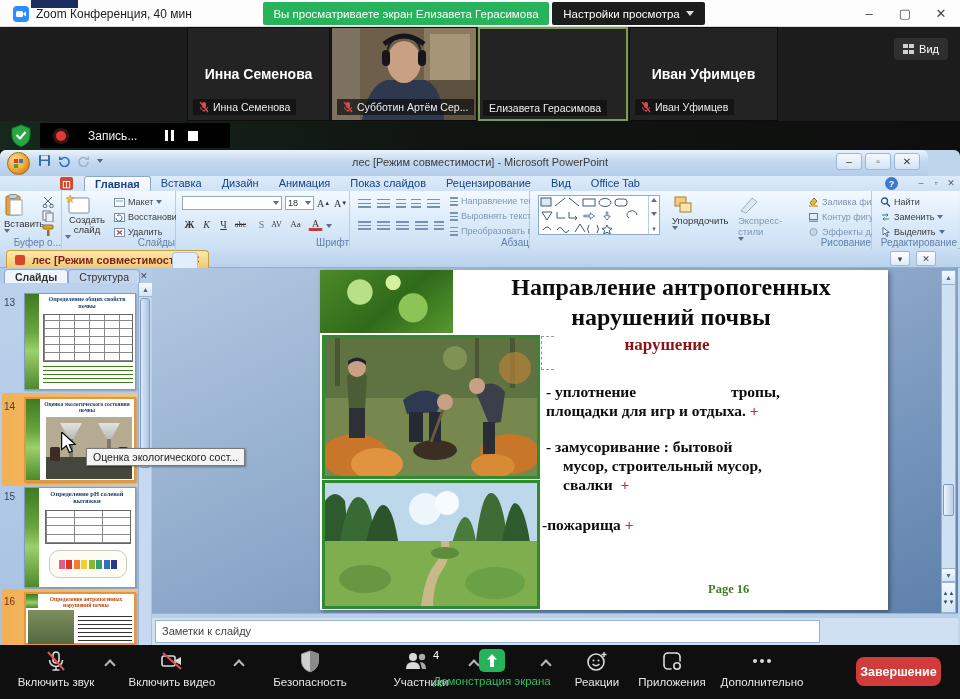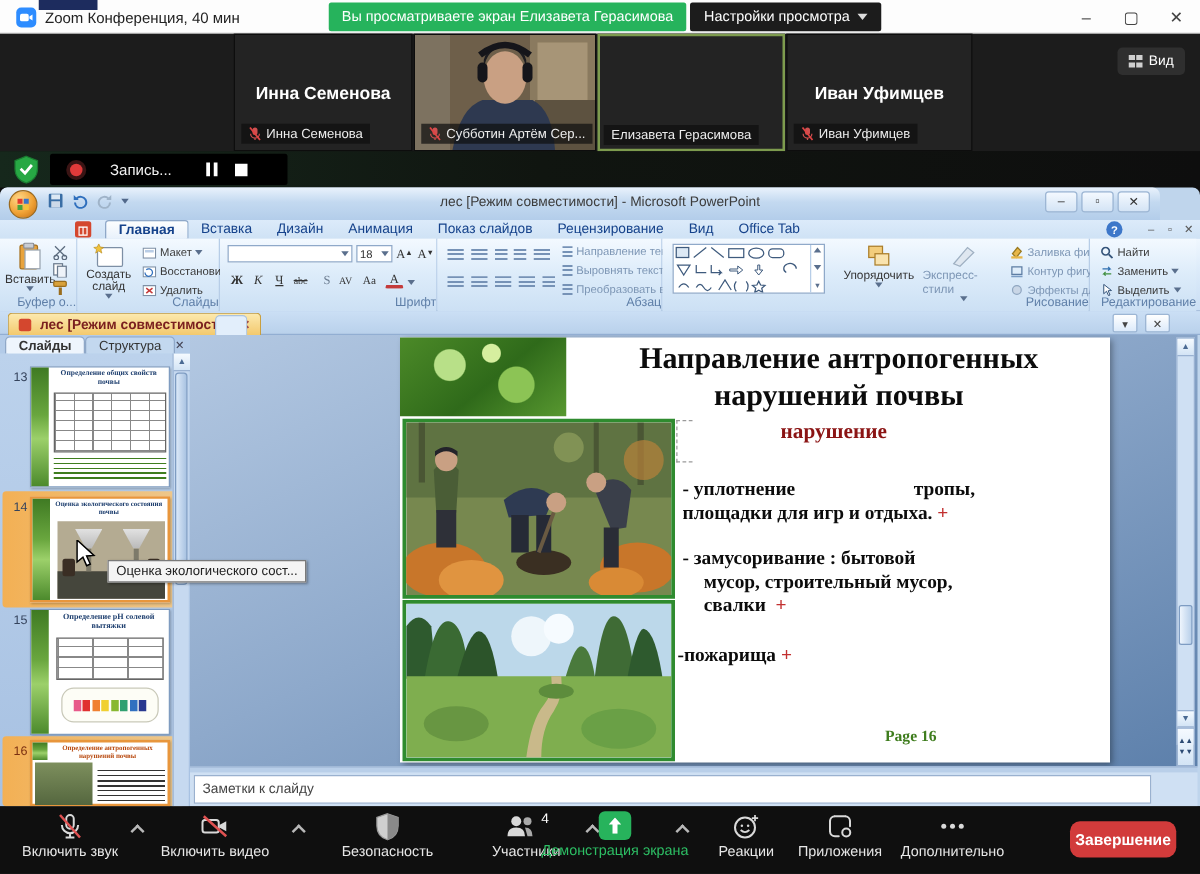--- a/index.html
+++ b/index.html
@@ -74,21 +74,21 @@
 .help{top:1px;right:62px;width:13px;height:13px;border-radius:50%;background:#3d77c9;color:#fff;
   font-size:9px;font-weight:bold;display:flex;align-items:center;justify-content:center}
 .mini{top:2px;font-size:9px;color:#5a5a5a;width:14px;text-align:center}
 
 
 .ribbon{left:0;top:41px;width:960px;height:58px;
   background:linear-gradient(#f0f7fe,#dcebfa 45%,#cadef4);border-bottom:1px solid #a9c0dd}
 .rgroup{top:0;height:58px;border-right:1px solid #b7cde7;
   background:linear-gradient(#f3f9ff,#ddecfa 48%,#cce0f4)}
 .glabel{position:absolute;left:0;bottom:1px;width:100%;text-align:right;font-size:10px;color:#5f7fa8}
-.bigbtn{position:absolute;display:flex;flex-direction:column;align-items:center;font-size:9.5px;color:#333;cursor:pointer}
+.bigbtn{position:absolute;display:flex;flex-direction:column;font-size:9.5px;color:#333;cursor:pointer}
 .smallrow{position:absolute;display:flex;align-items:center;gap:3px;font-size:9px;color:#3a3a3a;cursor:pointer;white-space:nowrap}
 .combo{border:1px solid #8fa9c9;background:#fff;height:14px;font-size:9px;color:#333;
   display:flex;align-items:center;justify-content:space-between;padding:0 2px}
 .fbtn{height:14px;min-width:15px;border:1px solid transparent;border-radius:2px;display:flex;align-items:center;
   justify-content:center;font-size:10px;color:#333;cursor:pointer;font-family:"Liberation Serif",serif}
 .caret{display:inline-block;width:0;height:0;border-left:3px solid transparent;border-right:3px solid transparent;
   border-top:4px solid #5a6f8d}
 .lines{display:inline-block;width:13px;height:10px;
   background:repeating-linear-gradient(#7692b6 0 1.5px,transparent 1.5px 3.6px)}
 .graytxt{color:#7d96b5}
@@ -103,21 +103,21 @@
 .dbtn{top:2px;width:20px;height:15px;border:1px solid #9db6d4;border-radius:2px;background:linear-gradient(#fff,#dceafa);
   display:flex;align-items:center;justify-content:center;font-size:9px;color:#444}
 
 
 .ptabs{left:0;top:118px;width:152px;height:15px;background:#b3cbe8;display:flex;align-items:flex-end}
 .ptab{height:14px;padding:0 10px;font-size:10.5px;color:#333;display:flex;align-items:center;
   border:1px solid #8fa8c8;border-bottom:none;border-radius:4px 4px 0 0;background:#c3d8ef;cursor:pointer}
 .ptab.active{background:#eef5fd;font-weight:bold}
 .ptab-x{margin-left:auto;margin-right:5px;font-size:9px;color:#445;align-self:center;cursor:pointer}
 .panel{left:0;top:133px;width:152px;height:362px;background:linear-gradient(#bcd2ec,#a7c1e2)}
-.thumbnum{position:absolute;left:4px;width:18px;text-align:right;font-size:10px;color:#35435c}
+.thumbnum{position:absolute;left:4px;width:18px;text-align:left;font-size:10px;color:#35435c}
 .thumb{position:absolute;left:24px;width:112px;background:#fff;border:1px solid #7f9cc0;box-shadow:1px 1px 2px rgba(0,0,0,.25)}
 .thumb.sel{border:2px solid #e8963c}
 .selband{position:absolute;left:2px;width:146px;background:linear-gradient(90deg,#f3b054,#edc88e);border-radius:3px}
 .gstrip{position:absolute;left:0;top:0;width:14px;height:100%;
   background:linear-gradient(#3f7a23,#69a63e 40%,#9cd06a 60%,#4c8a2c)}
 .tttl{position:absolute;left:16px;top:2px;right:2px;text-align:center;font-weight:bold;
   font-family:"Liberation Serif",serif;color:#1d3e6e;line-height:1.15}
 .tgrid{position:absolute;border:1px solid #666;
   background:repeating-linear-gradient(0deg,#888 0 1px,transparent 1px 8px),
              repeating-linear-gradient(90deg,#888 0 1px,transparent 1px 15px)}
@@ -139,21 +139,21 @@
 .pagec{position:absolute;left:388px;top:312px;font-family:"Liberation Serif",serif;
   font-weight:bold;font-size:12.5px;color:#3f7d1e}
 .dashed{position:absolute;left:221px;top:66px;width:13px;height:34px;border:1px dashed #9a9a9a;border-right:none}
 .vscroll{position:absolute;right:2px;top:2px;width:15px;height:326px;background:#cfe0f3;border:1px solid #9ab2d2}
 .sbtn{position:absolute;left:0;width:13px;height:14px;background:linear-gradient(#f5faff,#d3e4f5);
   border-bottom:1px solid #9ab2d2;display:flex;align-items:center;justify-content:center;font-size:7px;color:#4a6a93}
 .vthumb{position:absolute;left:1px;top:213px;width:11px;height:32px;background:linear-gradient(90deg,#eef5fd,#b9d0ea);
   border:1px solid #7e9cc2;border-radius:2px}
 .splitter{left:152px;top:463px;width:806px;height:5px;background:#b9cfe9;border-top:1px solid #9ab2d2}
 .notes{left:152px;top:468px;width:806px;height:27px;background:#cfe0f3}
-.notesbox{position:absolute;left:3px;top:2px;width:766px;height:23px;background:#fff;border:1px solid #9ab1cf;
+.notesbox{position:absolute;left:3px;top:2px;width:665px;height:23px;background:#fff;border:1px solid #9ab1cf;
   font-size:11px;color:#444;padding:4px 6px}
 
 
 .tooltip{left:86px;top:448px;height:18px;background:#f4f4f4;border:1px solid #7a7a7a;box-shadow:1px 1px 2px rgba(0,0,0,.35);
   font-size:10.5px;color:#222;display:flex;align-items:center;padding:0 6px;white-space:nowrap}
 
 
 .ztoolbar{left:0;top:645px;width:960px;height:54px;background:#0f0f0f}
 .tbitem{position:absolute;top:4px;display:flex;flex-direction:column;align-items:center;cursor:pointer}
 .tblabel{font-size:11.5px;color:#e6e6e6;margin-top:3px;white-space:nowrap}

